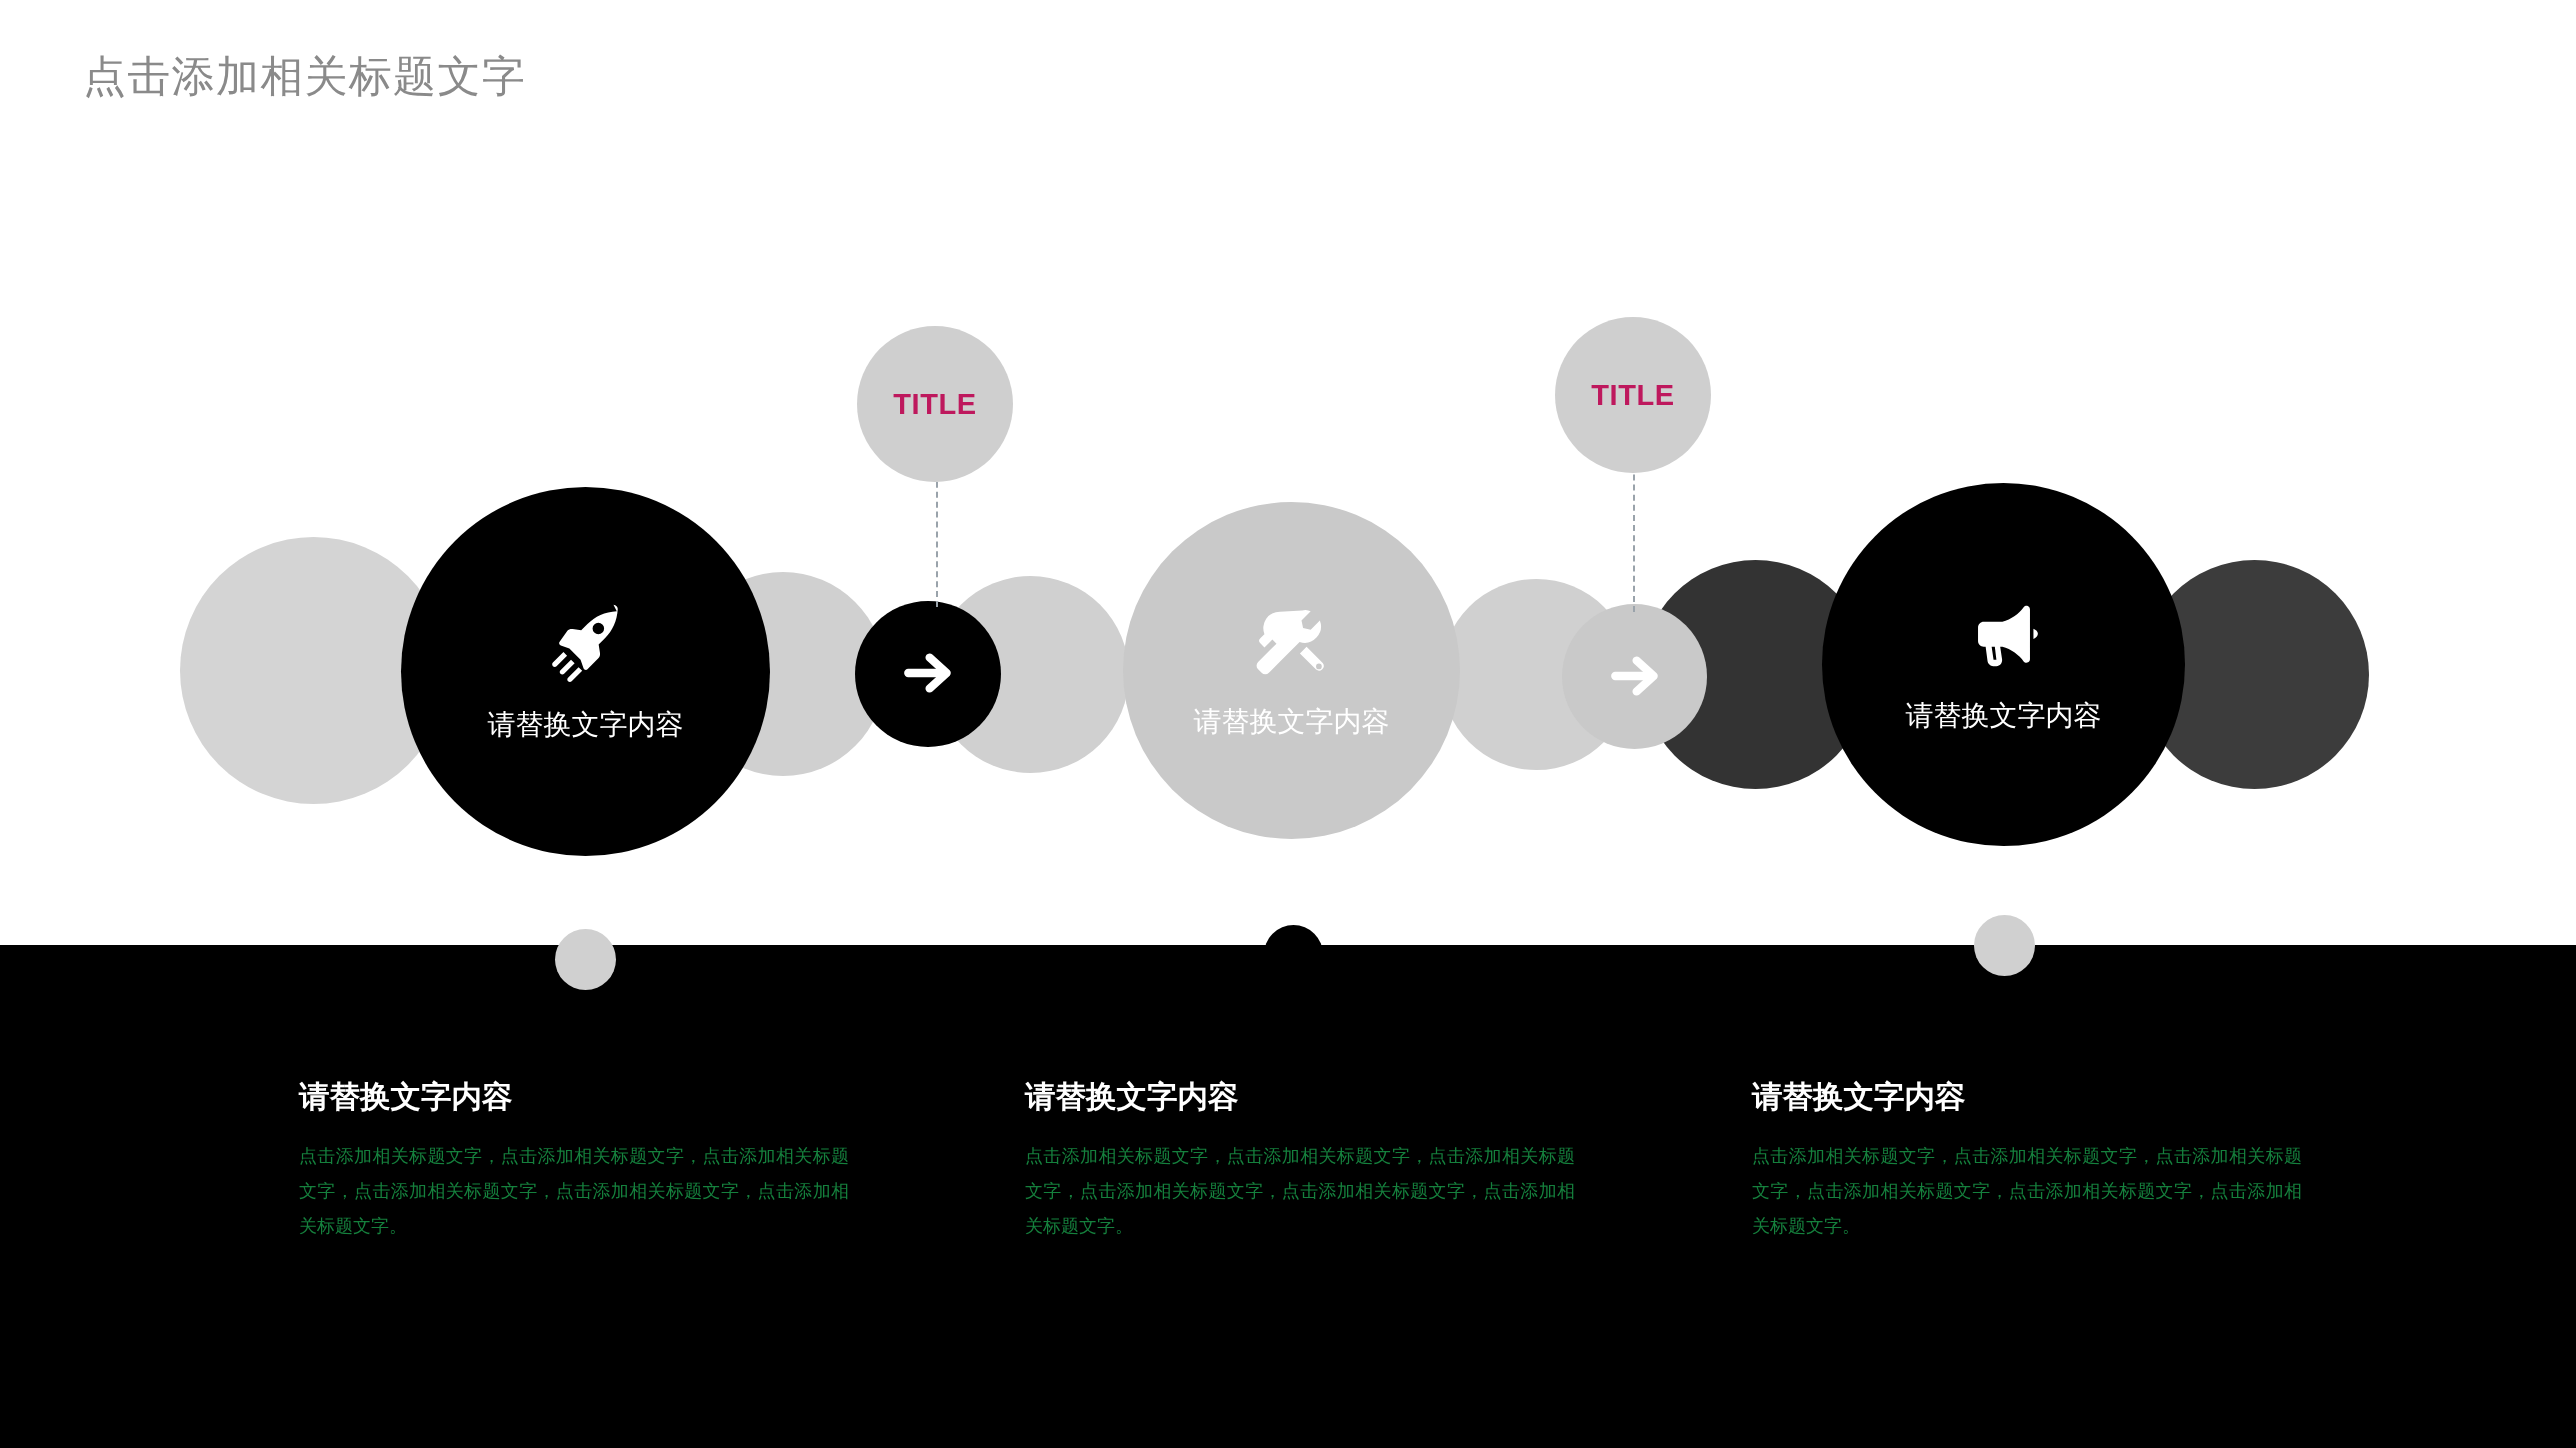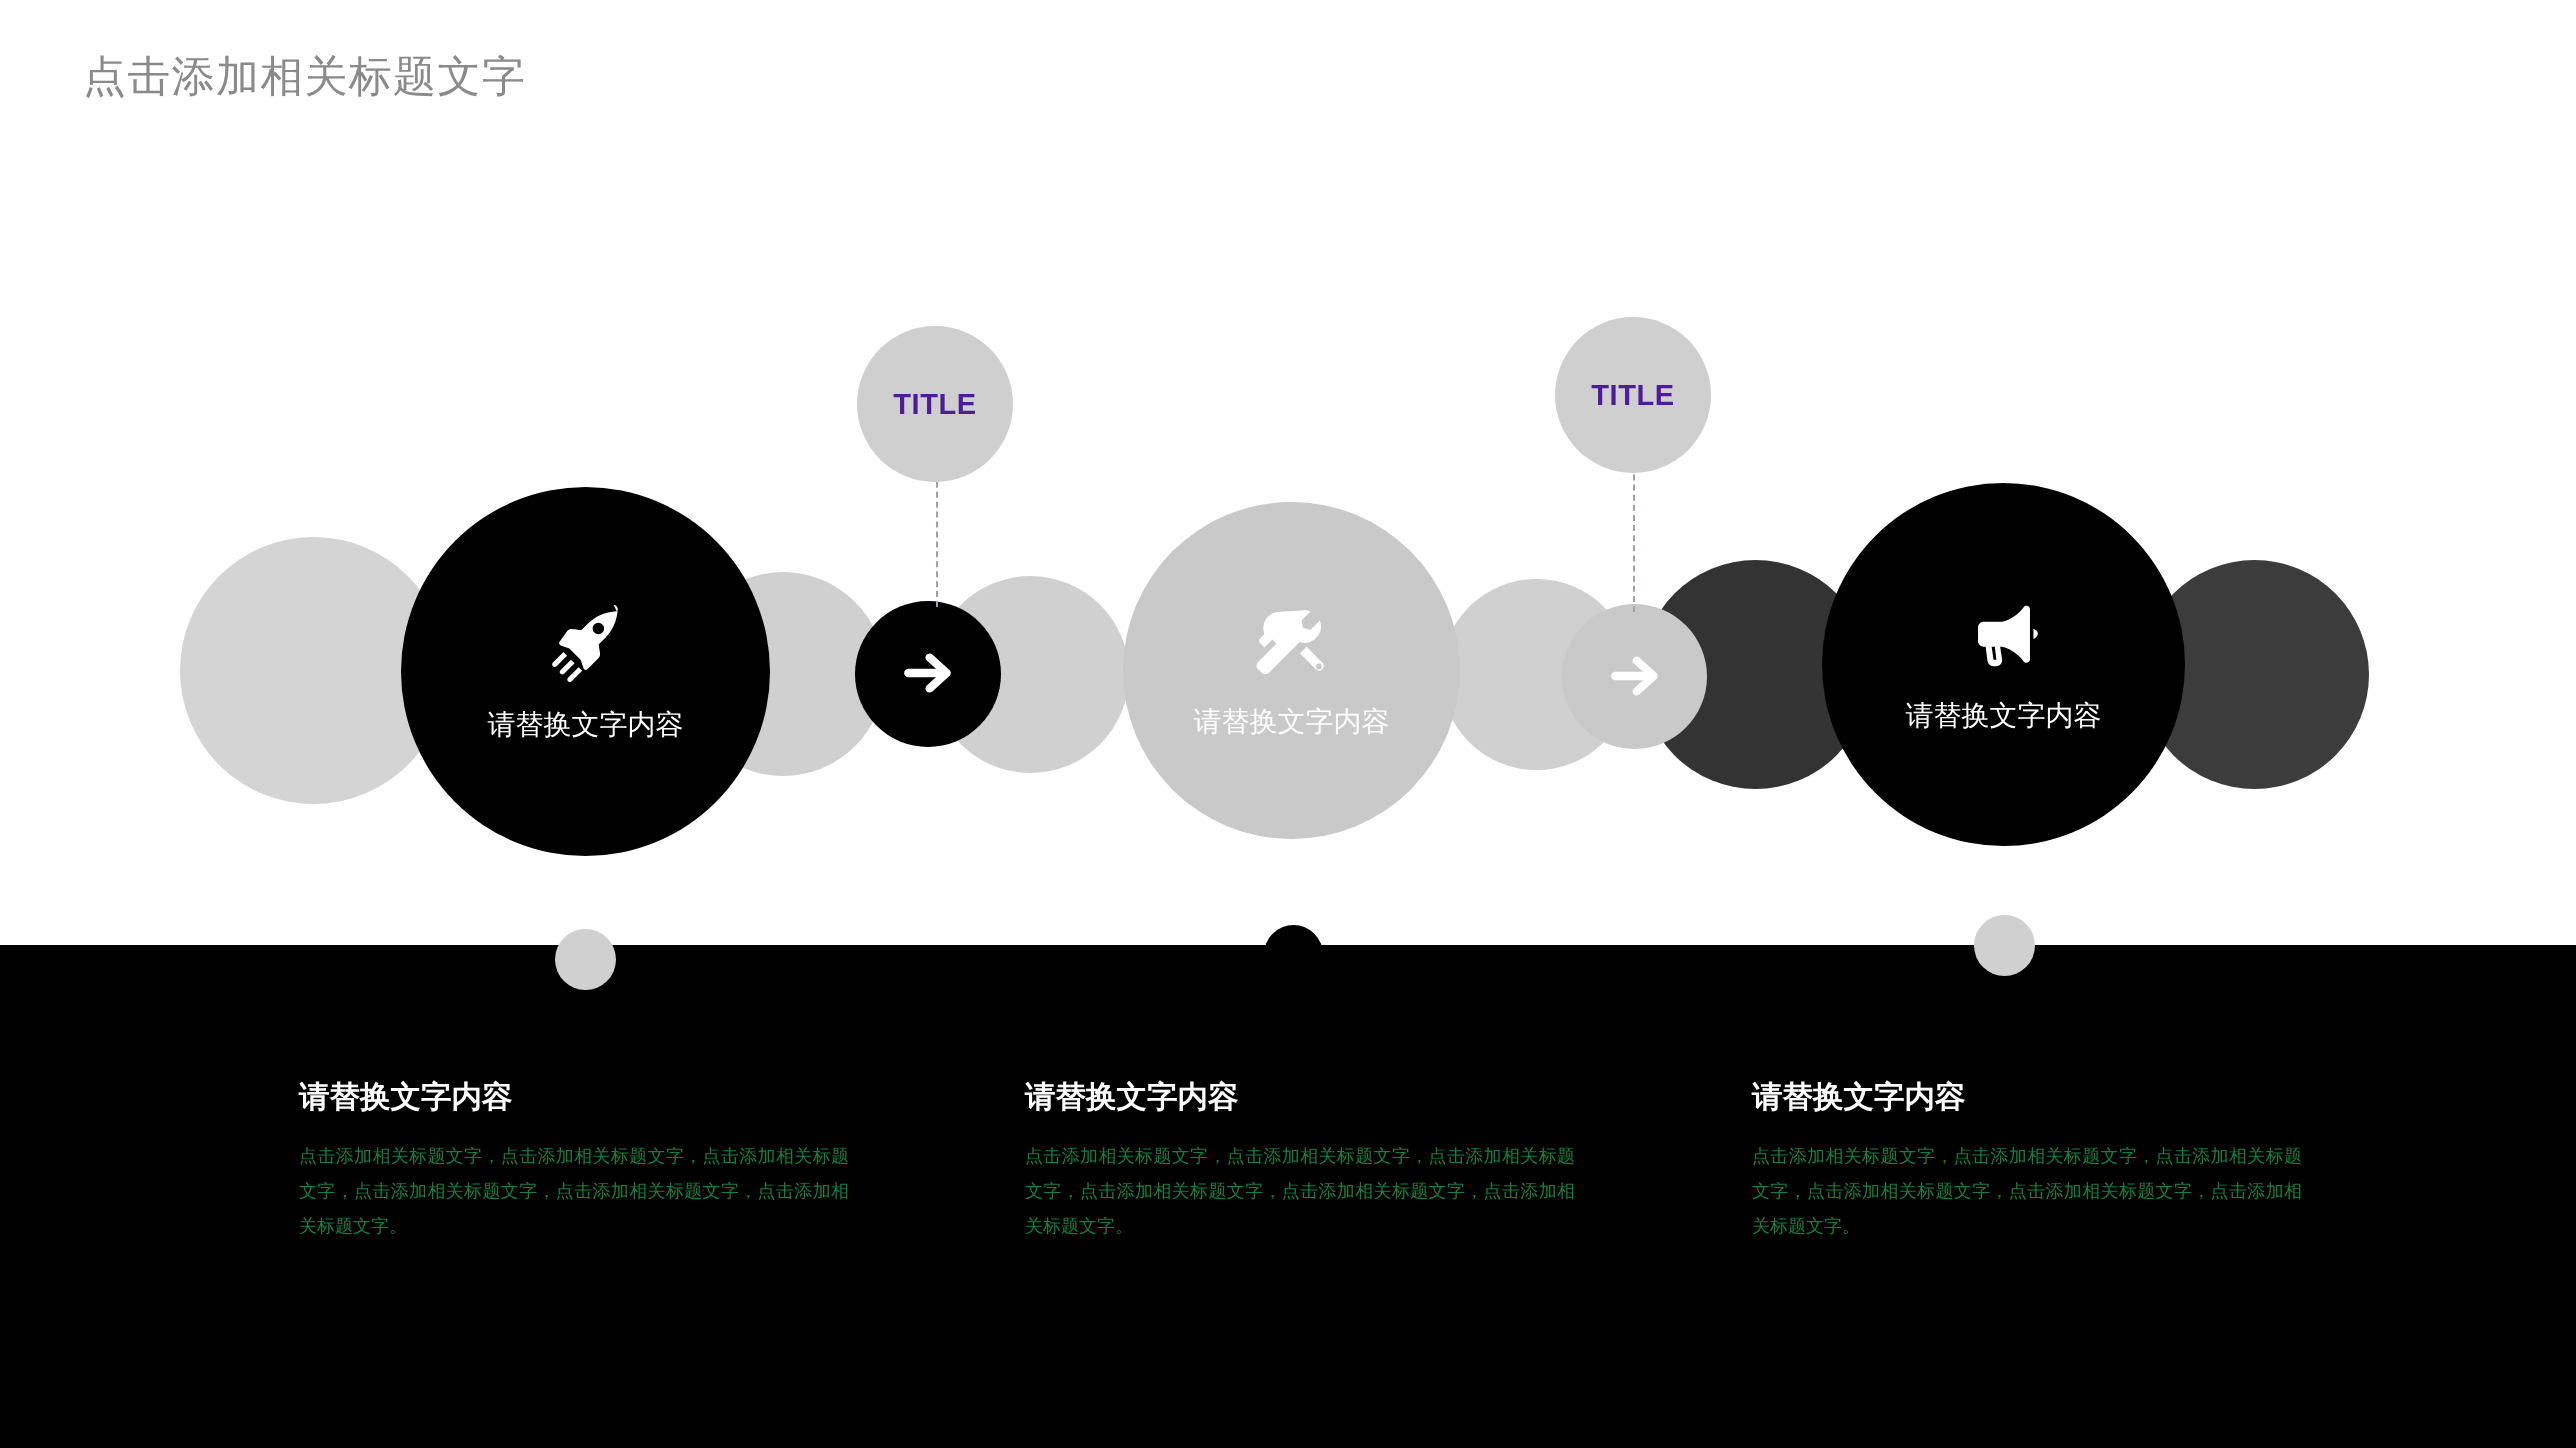--- a/index.html
+++ b/index.html
@@ -68,21 +68,21 @@
   .arrow-circ{
     display:flex; align-items:center; justify-content:center;
   }
 
   
   .title-bubble{
     background:#cfcfcf;
     display:flex; align-items:center; justify-content:center;
   }
   .title-bubble span{
-    color:#4c1d95;
+    color:#be185d;
     font-size:29px;
     font-weight:bold;
     letter-spacing:0.6px;
     line-height:1;
   }
   .dash-line{
     position:absolute;
     width:0;
     border-left:2.5px dashed #9aa3ab;
   }

